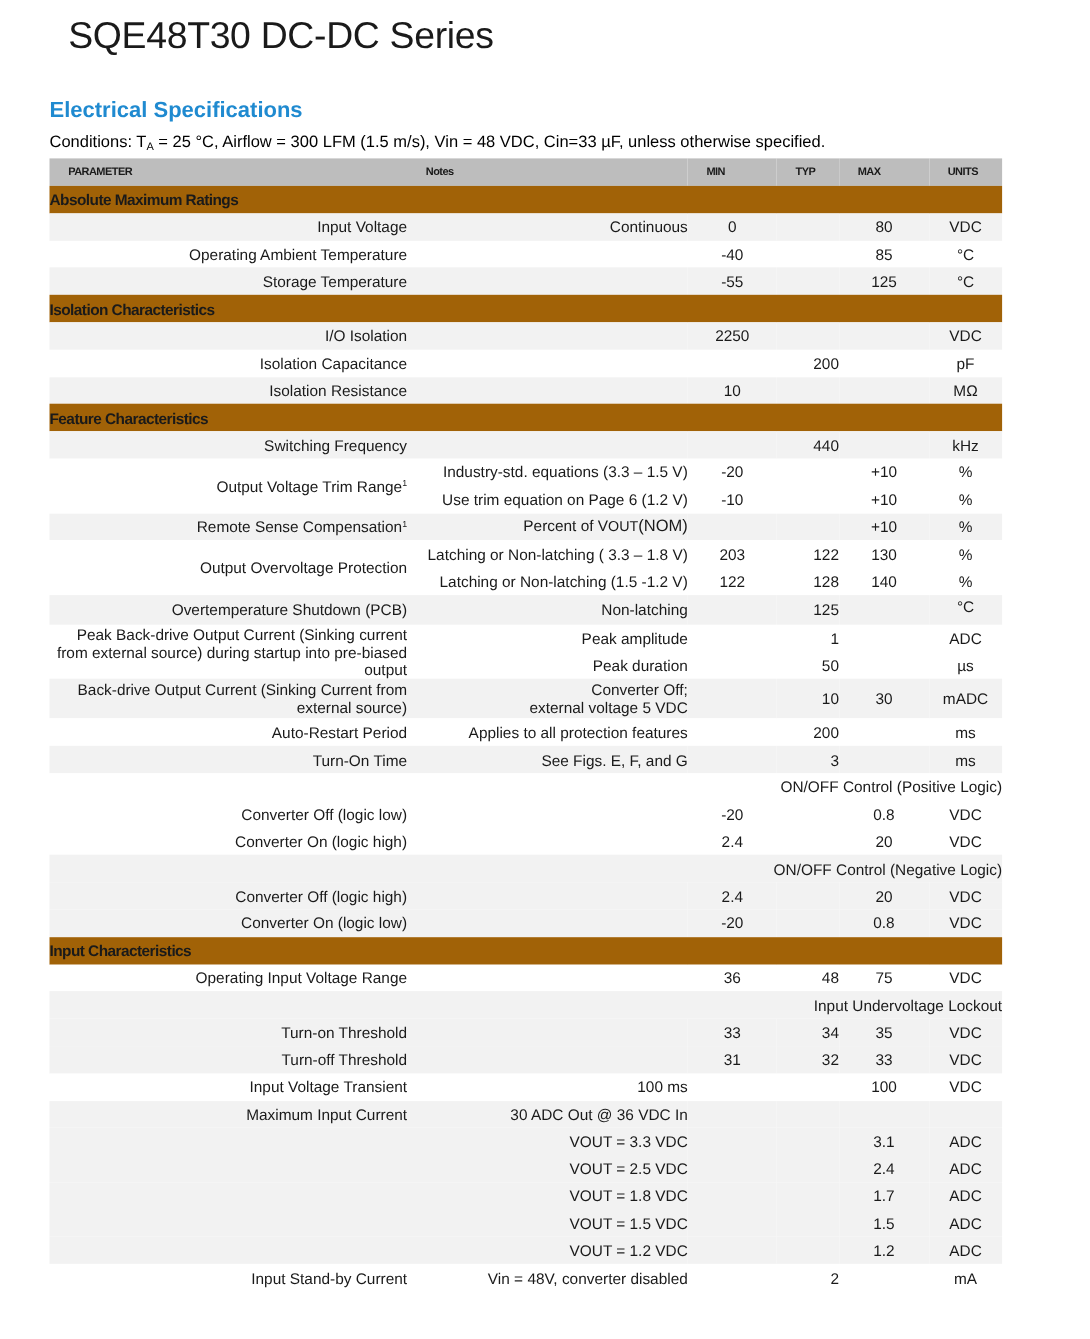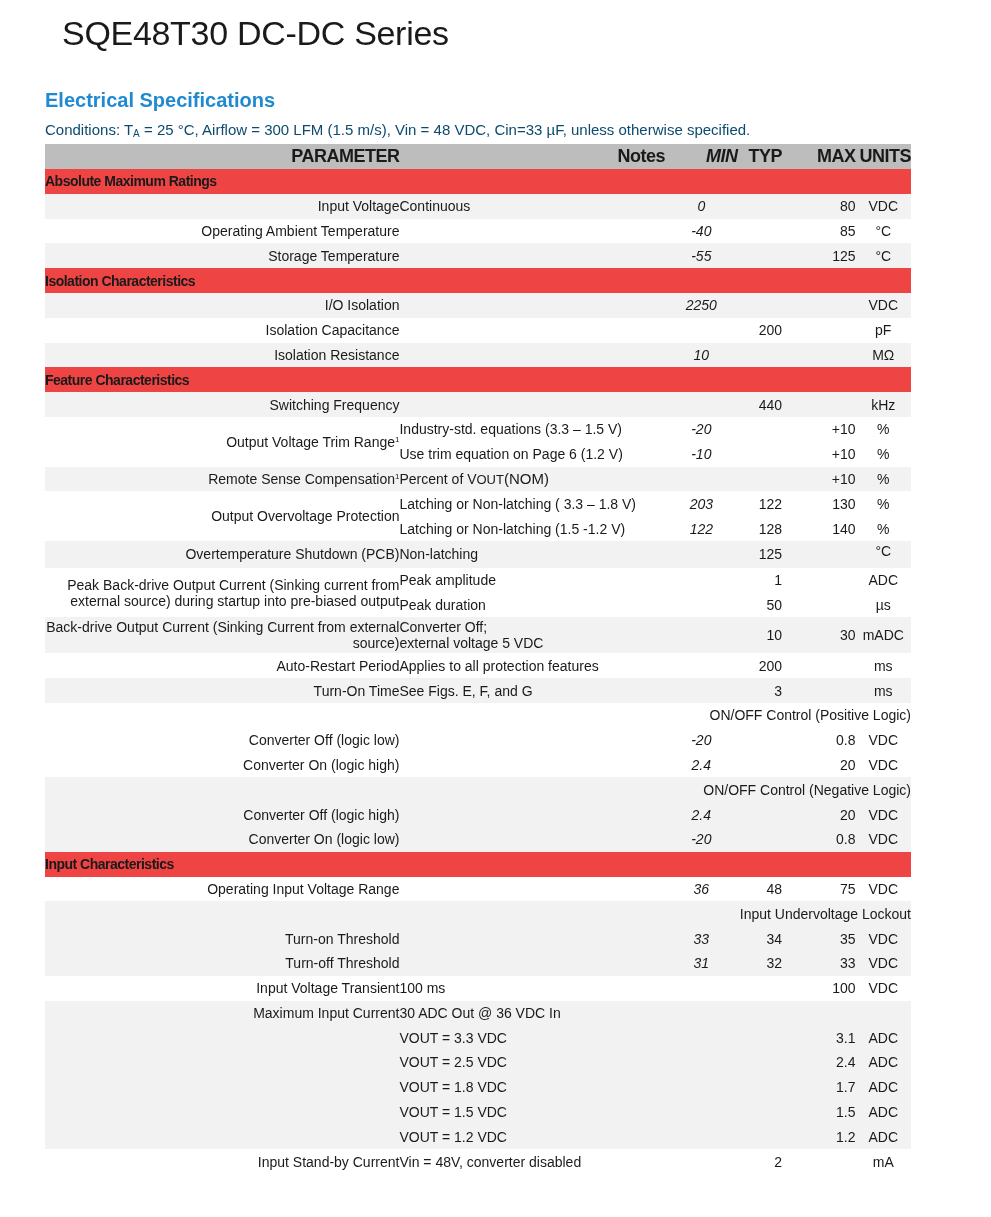--- a/index.html
+++ b/index.html
@@ -11,44 +11,44 @@
     position: absolute; left: 62px; top: 14px;
     font-size: 34px; font-weight: 400; letter-spacing: -0.3px;
     color: #1a1a1a;
   }
   .section-title {
     position: absolute; left: 45px; top: 89px;
     font-size: 20px; font-weight: 700; color: #1f8ad0;
   }
   .conditions {
     position: absolute; left: 45px; top: 121px;
-    font-size: 15px; color: #0c4a6e;
+    font-size: 15px; color: #000000;
   }
   .conditions sub { font-size: 10px; vertical-align: -2px; }
   table.specs {
     position: absolute; left: 45px; top: 144px;
     width: 866px; border-collapse: collapse;
     font-size: 14px; color: #1a1a1a;
   }
   table.specs td, table.specs th {
     padding: 0; height: 24.8px; vertical-align: middle;
     border-bottom: 0;
   }
   table.specs th {
-    background: #bdbdbd; font-weight: 700; text-align: right;
-    letter-spacing: -0.5px; font-size: 18px; height: 25px;
+    background: #bdbdbd; font-weight: 700; text-align: left;
+    letter-spacing: -0.5px; font-size: 10px; height: 25px; padding-left: 17px;
   }
   .c-param { width: 322px; text-align: right; }
-  .c-notes { width: 290px; }
-  .c-min { width: 78px; text-align: center; font-style: italic; }
+  .c-notes { width: 290px; text-align: right; }
+  .c-min { width: 78px; text-align: center; }
   .c-typ { width: 46px; text-align: right; }
-  .c-max { width: 78px; text-align: right; }
+  .c-max { width: 78px; text-align: center; }
   .c-units { width: 56px; text-align: center; }
   th.c-min, th.c-typ, th.c-max, th.c-units { text-align: center; }
-  tr.section td { background: #ef4444; font-weight: 700; letter-spacing: -0.5px; }
+  tr.section td { background: #a16207; font-weight: 700; letter-spacing: -0.5px; }
   tr.shade td { background: #f2f2f2; }
   tr.white td { background: #ffffff; }
   .ind1 { padding-left: 7px !important; }
   .ind3 { padding-left: 56px !important; }
   .ind4 { padding-left: 63px !important; }
   th.c-param { padding-left: 8px; }
   th.c-notes { padding-left: 0; }
   sup { font-size: 8px; vertical-align: 5px; }
   .small-sub { font-size: 13px; }
   td.tall { line-height: 16px; margin-left: 32px; }

